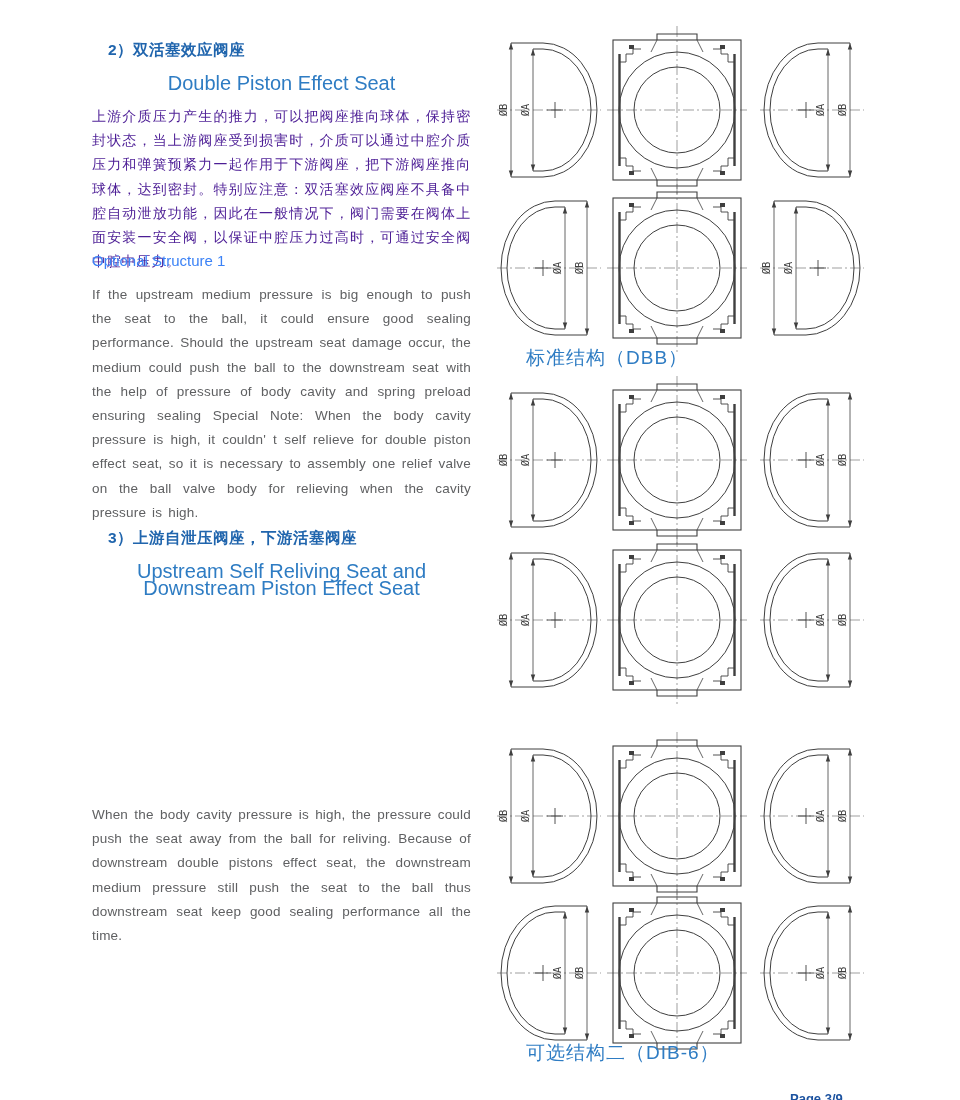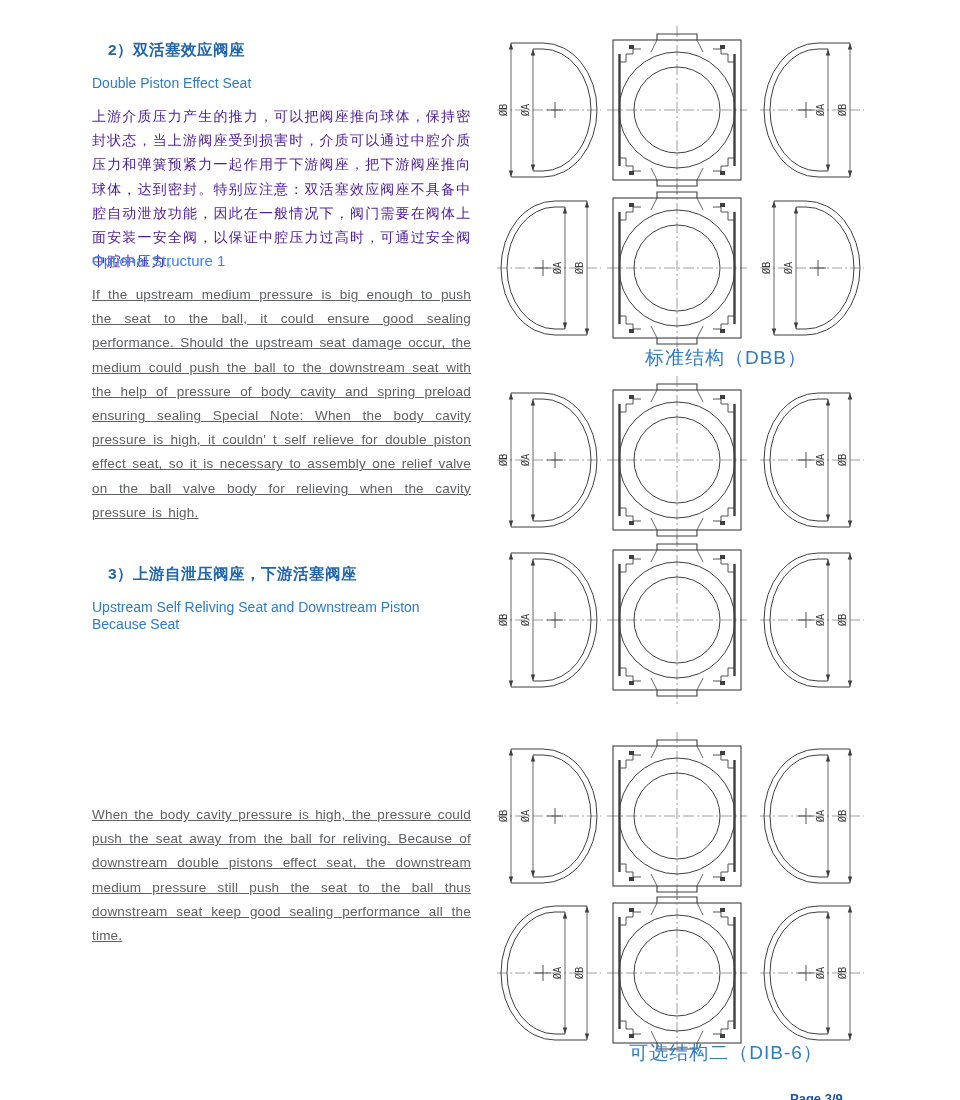--- a/index.html
+++ b/index.html
@@ -1,31 +1,31 @@
 <!DOCTYPE html>
 <html><head>
 <meta charset="utf-8">
 <style>
   html,body{margin:0;padding:0;background:#fff;}
   .page{position:relative;width:960px;height:1100px;background:#ffffff;overflow:hidden;
         font-family:"Liberation Sans",sans-serif;}
   .text-col{position:absolute;left:92px;top:0;width:379px;height:1100px;}
   .sec{position:absolute;left:0;width:379px;}
   .h-zh{margin:16px;font-size:15.5px;line-height:19px;font-weight:700;color:#2065ad;letter-spacing:.5px;}
-  .h-en{margin:2px 0 0 0;font-size:14px;line-height:17px;font-weight:400;color:#2e7cc3;}
+  .h-en{margin:2px 0 0 0;font-size:20px;line-height:17px;font-weight:400;color:#2e7cc3;text-align:center;}
   .h-opt{margin:0;font-size:15px;line-height:19px;font-weight:400;color:#3b82f6;}
   .p-zh{margin:12px 0 0 0;font-size:14px;line-height:24.2px;color:#4c1d95;letter-spacing:.8px;
         text-align:justify;}
   .p-en{margin:13px 0 0 0;font-size:13.5px;line-height:24.2px;color:#5f6062;word-spacing:2px;
-        letter-spacing:.2px;text-align:justify;text-decoration:underline;}
+        letter-spacing:.2px;text-align:justify;}
   .p-en + .p-en{margin-top:0;}
   .draw-col{position:absolute;left:492px;top:0;width:468px;height:1100px;}
   .draw-row{position:absolute;left:5px;display:flex;align-items:center;}
   .bodydwg{margin:0 13px 0 6px;}
-  .caption{position:absolute;left:34px;width:400px;text-align:center;
+  .caption{position:absolute;left:34px;width:400px;text-align:left;
            font-size:19px;line-height:26px;color:#2e7cc3;letter-spacing:1px;font-weight:400;}
   .footer-page{position:absolute;left:790px;top:1091px;font-size:13px;font-weight:700;color:#1d53a0;}
   svg text{font-family:"DejaVu Sans Mono",monospace;}
 </style>
 </head>
 <body>
 
 <div class="page">
 
   <div class="text-col">
@@ -34,23 +34,23 @@
       <h2 class="h-zh">2）双活塞效应阀座</h2>
       <h3 class="h-en">Double Piston Effect Seat</h3>
       <p class="p-zh">上游介质压力产生的推力，可以把阀座推向球体，保持密封状态，当上游阀座受到损害时，介质可以通过中腔介质压力和弹簧预紧力一起作用于下游阀座，把下游阀座推向球体，达到密封。特别应注意：双活塞效应阀座不具备中腔自动泄放功能，因此在一般情况下，阀门需要在阀体上面安装一安全阀，以保证中腔压力过高时，可通过安全阀中腔中压力。</p>
     </section>
 
     <section class="sec" style="top:251px">
       <h3 class="h-opt">Optional Structure 1</h3>
       <p class="p-en">If the upstream medium pressure is big enough to push the seat to the ball, it could ensure good sealing performance. Should the upstream seat damage occur, the medium could push the ball to the downstream seat with the help of pressure of body cavity and spring preload ensuring sealing Special Note: When the body cavity pressure is high, it couldn' t self relieve for double piston effect seat, so it is necessary to assembly one relief valve on the ball valve body for relieving when the cavity pressure is high.</p>
     </section>
 
-    <section class="sec" style="top:548px">
+    <section class="sec" style="top:512px">
       <h2 class="h-zh">3）上游自泄压阀座，下游活塞阀座</h2>
-      <h3 class="h-en">Upstream Self Reliving Seat and Downstream Piston Because Seat</h3>
+      <h3 class="h-en">Upstream Self Reliving Seat and Downstream Piston Effect Seat</h3>
     </section>
 
     <section class="sec" style="top:790px">
       <p class="p-en">When the body cavity pressure is high, the pressure could push the seat away from the ball for reliving. Because of downstream double pistons effect seat, the downstream medium pressure still push the seat to the ball thus downstream seat keep good sealing performance all the time.</p>
     </section>
 
   </div>
 
   <div class="draw-col">
     <div class="draw-row" style="top:26px">

